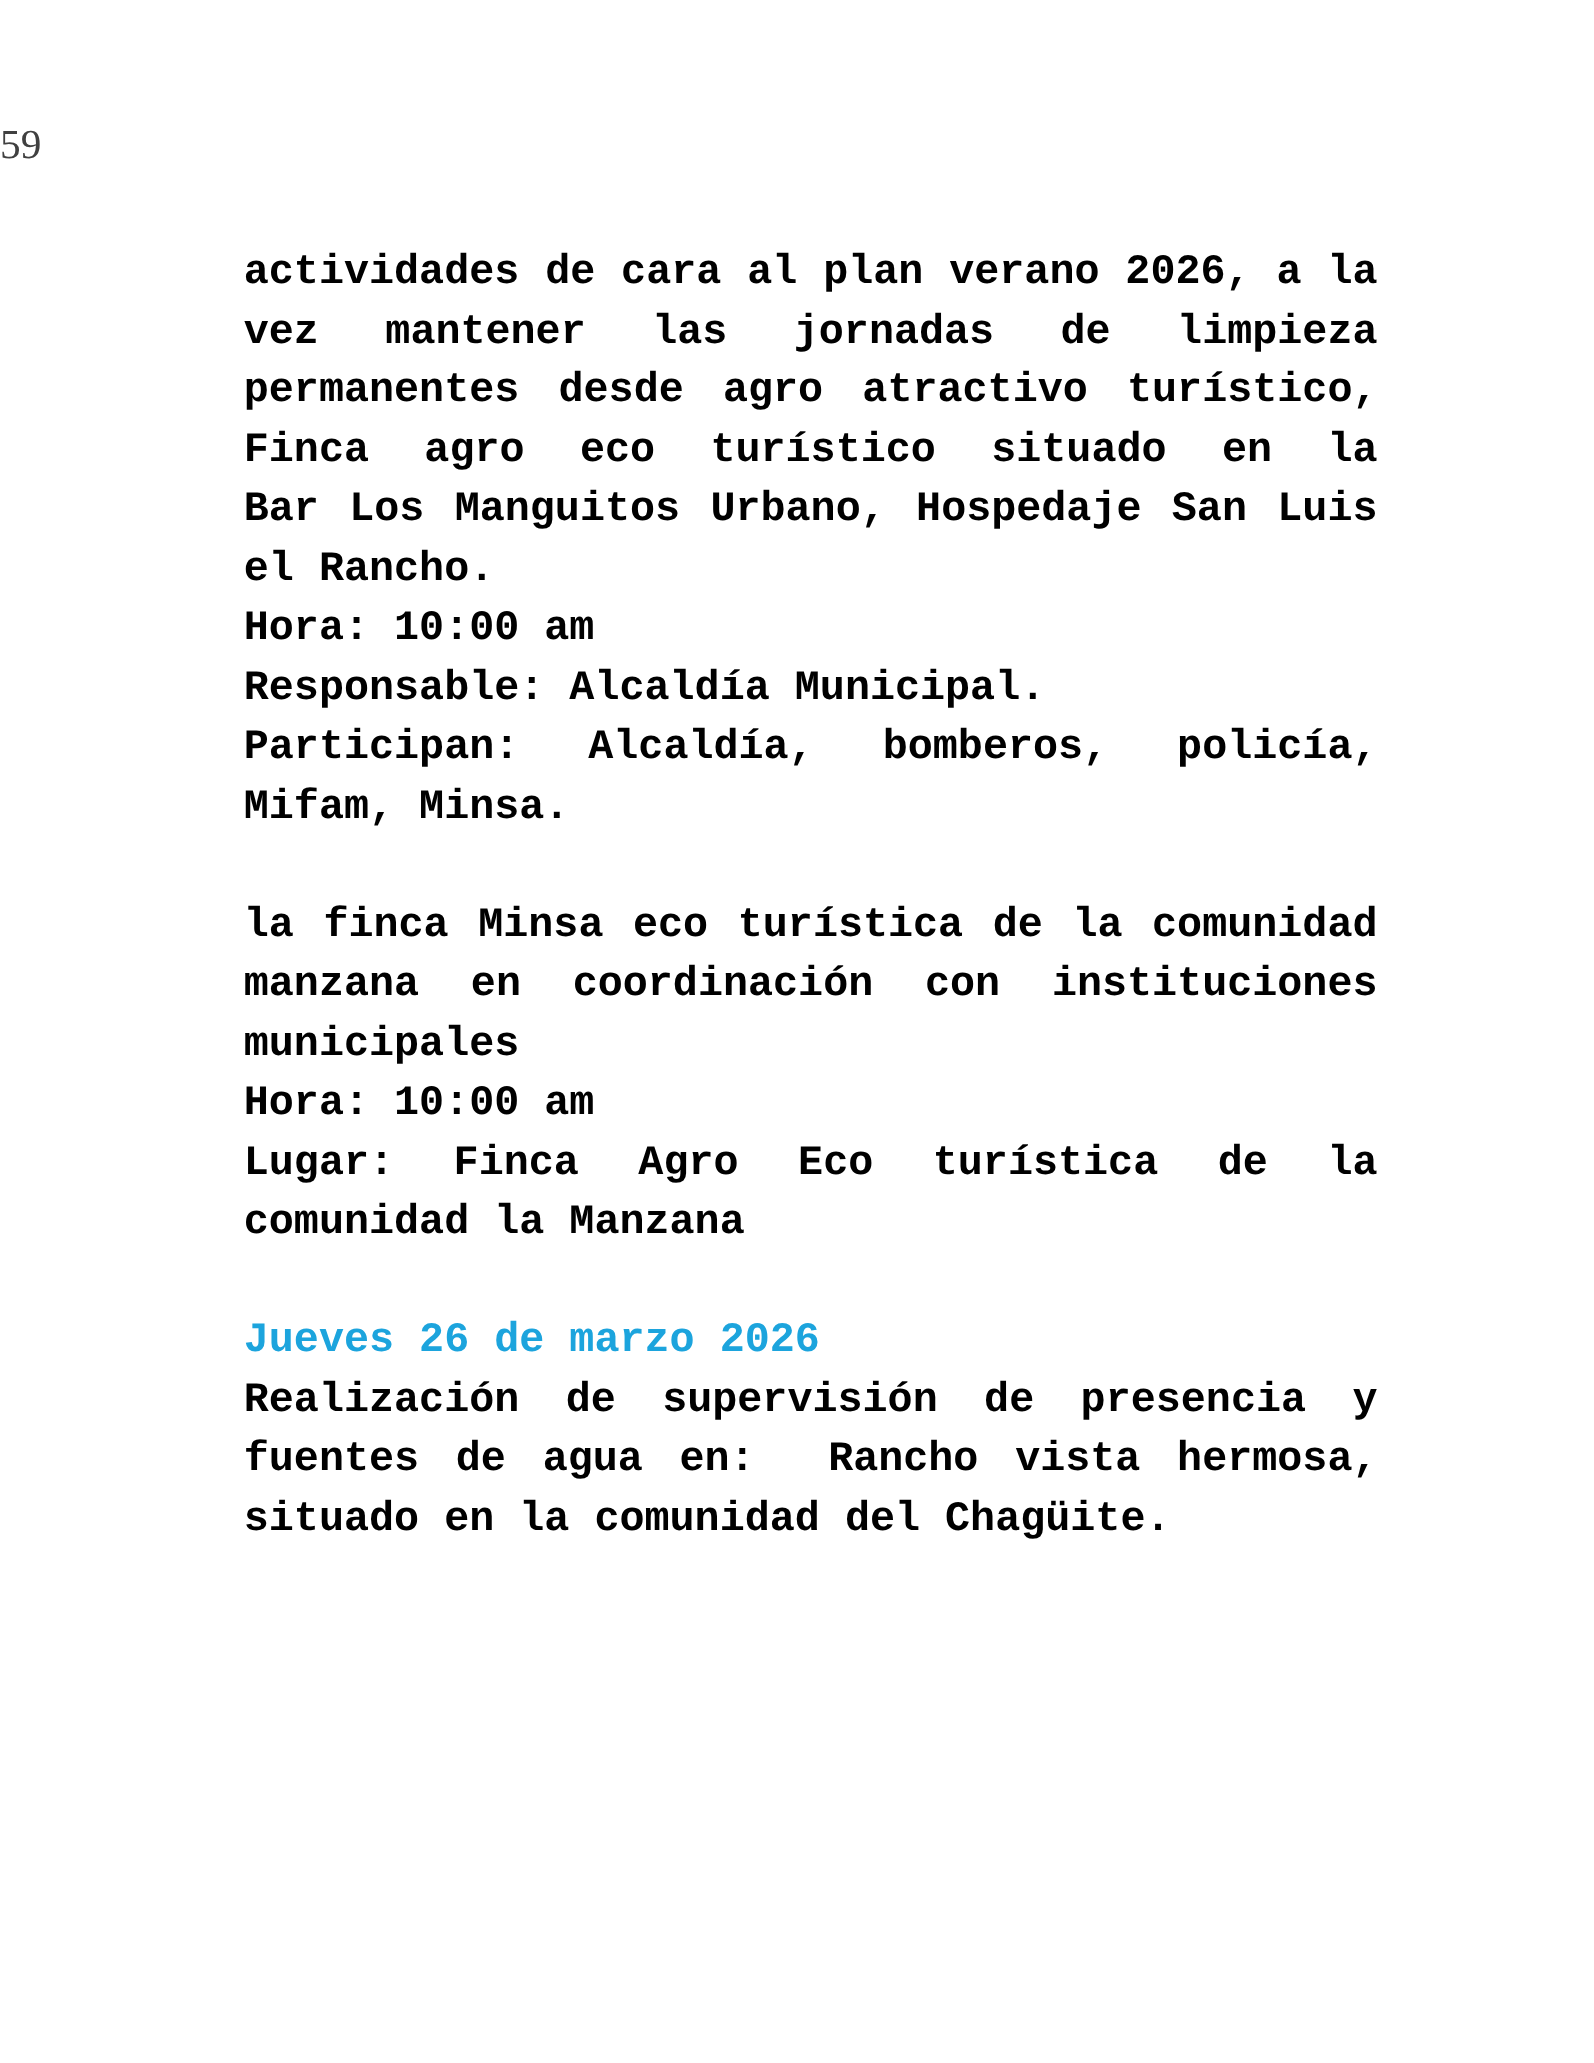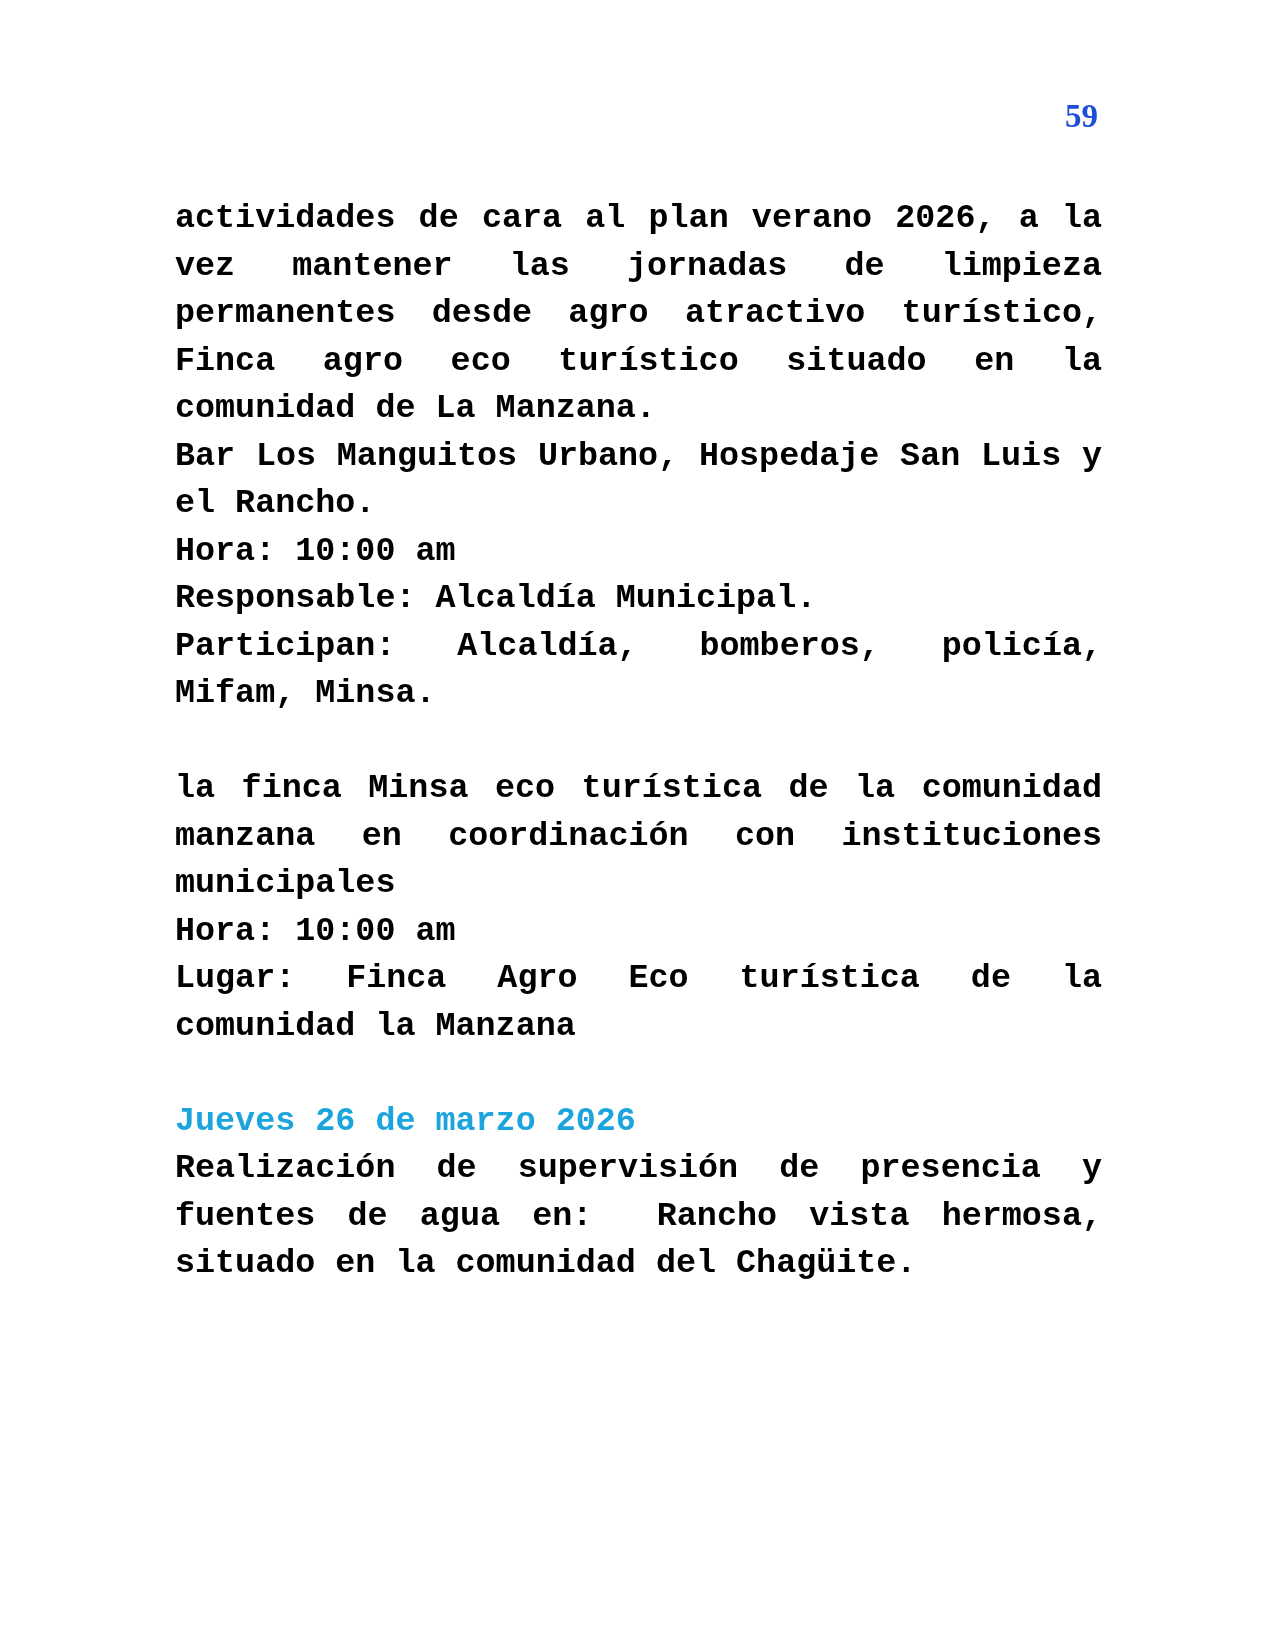--- a/index.html
+++ b/index.html
@@ -13,42 +13,43 @@
     height: 1650px;
     background: #ffffff;
     overflow: hidden;
     color: #000000;
   }
   .page-number {
     position: absolute;
     top: 100px;
     left: 0;
     right: 177px;
-    text-align: right;
+    text-align: left;
     font-family: "Liberation Serif", serif;
-    font-weight: 700;
+    font-weight: 400;
     font-size: 33px;
     line-height: 33px;
-    color: #1d4ed8;
+    color: #404040;
   }
   .body-text {
     position: absolute;
     left: 175px;
     top: 195px;
     width: 927px;
     font-family: "Liberation Mono", "DejaVu Sans Mono", monospace;
     font-weight: 700;
     font-size: 33.4px;
     line-height: 47.5px;
     color: #000000;
   }
   .block { margin: 0; }
   .line {
     height: 47.5px;
     overflow: hidden;
+    margin-left: 20px;
   }
   
   .line.j {
     text-align: justify;
     text-align-last: justify;
   }
   .blank {
     height: 47.5px;
   }
   .heading-line {
@@ -62,21 +63,20 @@
 
   <div class="page-number">59</div>
 
   <div class="body-text">
 
     <div class="block">
       <div class="line j">actividades de cara al plan verano 2026, a la</div>
       <div class="line j">vez mantener las jornadas de limpieza</div>
       <div class="line j">permanentes desde agro atractivo turístico,</div>
       <div class="line j">Finca agro eco turístico situado en la</div>
-      <div class="line">comunidad de La Manzana.</div>
     </div>
 
     <div class="block">
       <div class="line j">Bar Los Manguitos Urbano, Hospedaje San Luis y</div>
       <div class="line">el Rancho.</div>
     </div>
 
     <div class="block">
       <div class="line">Hora: 10:00 am</div>
     </div>

